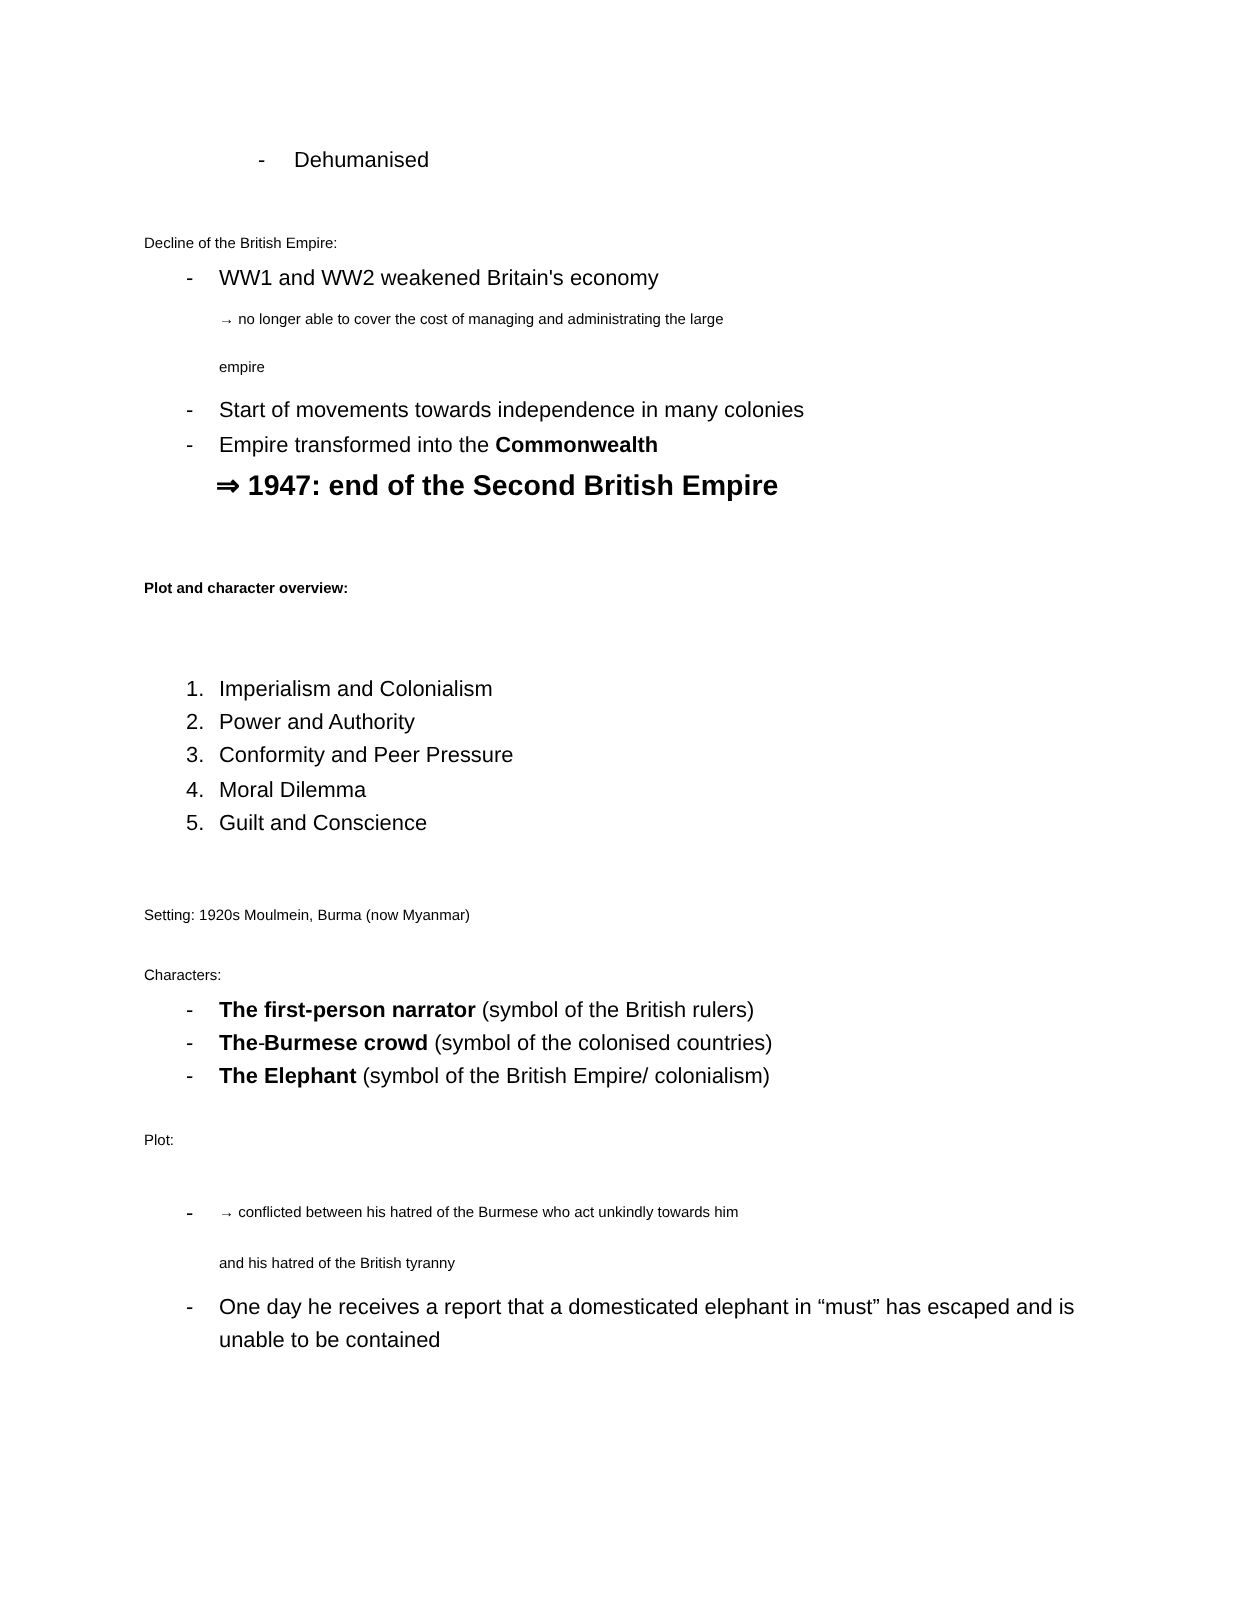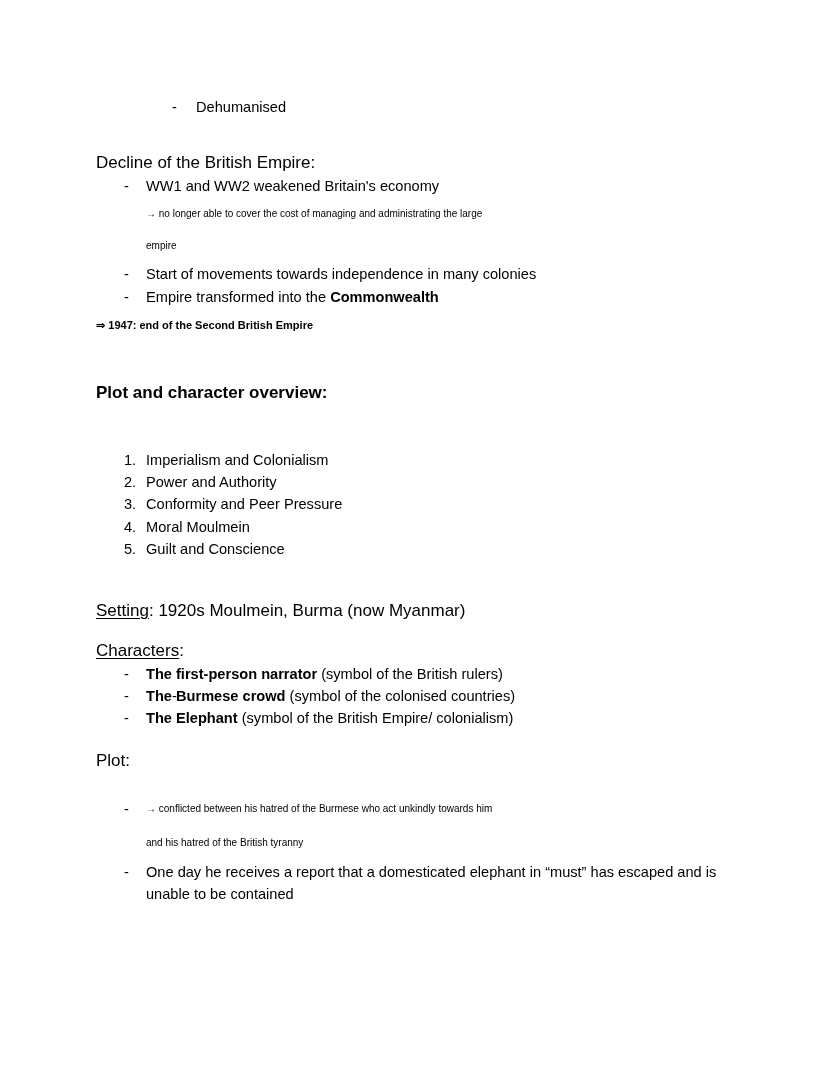--- a/index.html
+++ b/index.html
@@ -24,36 +24,36 @@
   }
   .content {
     position: absolute;
     left: 96px;
     top: 96px;
     width: 650px;
   }
 
   
   .line {
-    font-size: 11px;
+    font-size: 19px;
     line-height: 22.3px;
     white-space: pre-wrap;
+    margin-left: 48px;
   }
 
   
   .heading {
-    font-size: 17px;
+    font-size: 10px;
     line-height: 22.3px;
     margin: 0;
   }
   .heading.bold {
     font-weight: bold;
   }
   .u-word {
-    text-decoration: underline;
     text-underline-offset: 2px;
   }
 
   
   .bullet {
     position: relative;
     font-size: 14.6px;
     line-height: 22.3px;
     margin: 0;
   }
@@ -170,21 +170,21 @@
       <div class="num-item">
         <span class="num">1.</span><span>Imperialism and Colonialism</span>
       </div>
       <div class="num-item">
         <span class="num">2.</span><span>Power and Authority</span>
       </div>
       <div class="num-item">
         <span class="num">3.</span><span>Conformity and Peer Pressure</span>
       </div>
       <div class="num-item">
-        <span class="num">4.</span><span>Moral Moulmein</span>
+        <span class="num">4.</span><span>Moral Dilemma</span>
       </div>
       <div class="num-item">
         <span class="num">5.</span><span>Guilt and Conscience</span>
       </div>
     </div>
 
     <div class="sp-40"></div>
 
     <div class="heading"><span class="u-word">Setting</span><span>: 1920s Moulmein, Burma (now Myanmar)</span></div>
 

